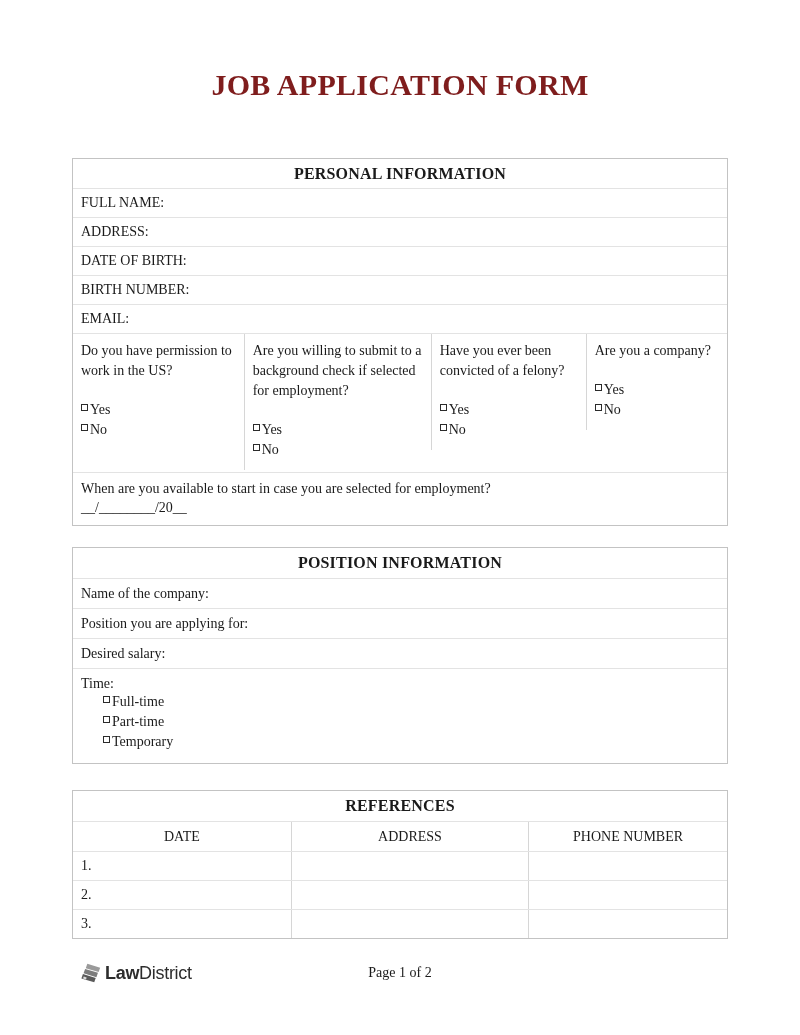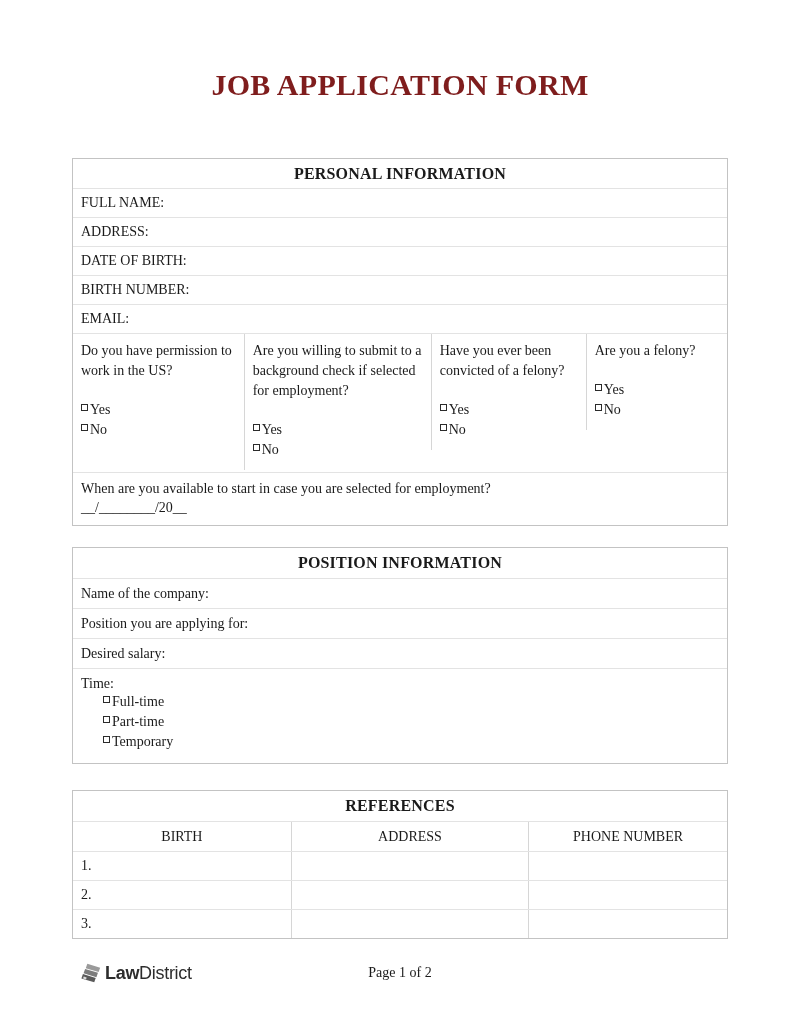--- a/index.html
+++ b/index.html
@@ -140,21 +140,21 @@
         </div>
       </div>
       <div class="qcell qc3">
         <div>Have you ever been convicted of a felony?</div>
         <div class="opts">
           <div class="opt"><span class="cb"></span><span>Yes</span></div>
           <div class="opt"><span class="cb"></span><span>No</span></div>
         </div>
       </div>
       <div class="qcell qc4">
-        <div>Are you a felony?</div>
+        <div>Are you a company?</div>
         <div class="opts">
           <div class="opt"><span class="cb"></span><span>Yes</span></div>
           <div class="opt"><span class="cb"></span><span>No</span></div>
         </div>
       </div>
     </div>
 
     <div class="avrow">
       <div>When are you available to start in case you are selected for employment?</div>
       <div>__/________/20__</div>
@@ -184,21 +184,21 @@
         <div class="opt"><span class="cb"></span><span>Part-time</span></div>
         <div class="opt"><span class="cb"></span><span>Temporary</span></div>
       </div>
     </div>
   </section>
 
   <section class="tbl tbl-refs">
     <div class="tbl-heading" style="height:30px;text-align:center;">REFERENCES</div>
 
     <div class="thead-row">
-      <div class="thcell rc1">BIRTH</div>
+      <div class="thcell rc1">DATE</div>
       <div class="thcell rc2">ADDRESS</div>
       <div class="thcell rc3">PHONE NUMBER</div>
     </div>
 
     <div class="rrow">
       <div class="rcell rc1">
           <span>1.</span>
         </div>
       <div class="rcell rc2"></div>
       <div class="rcell rc3"></div>

